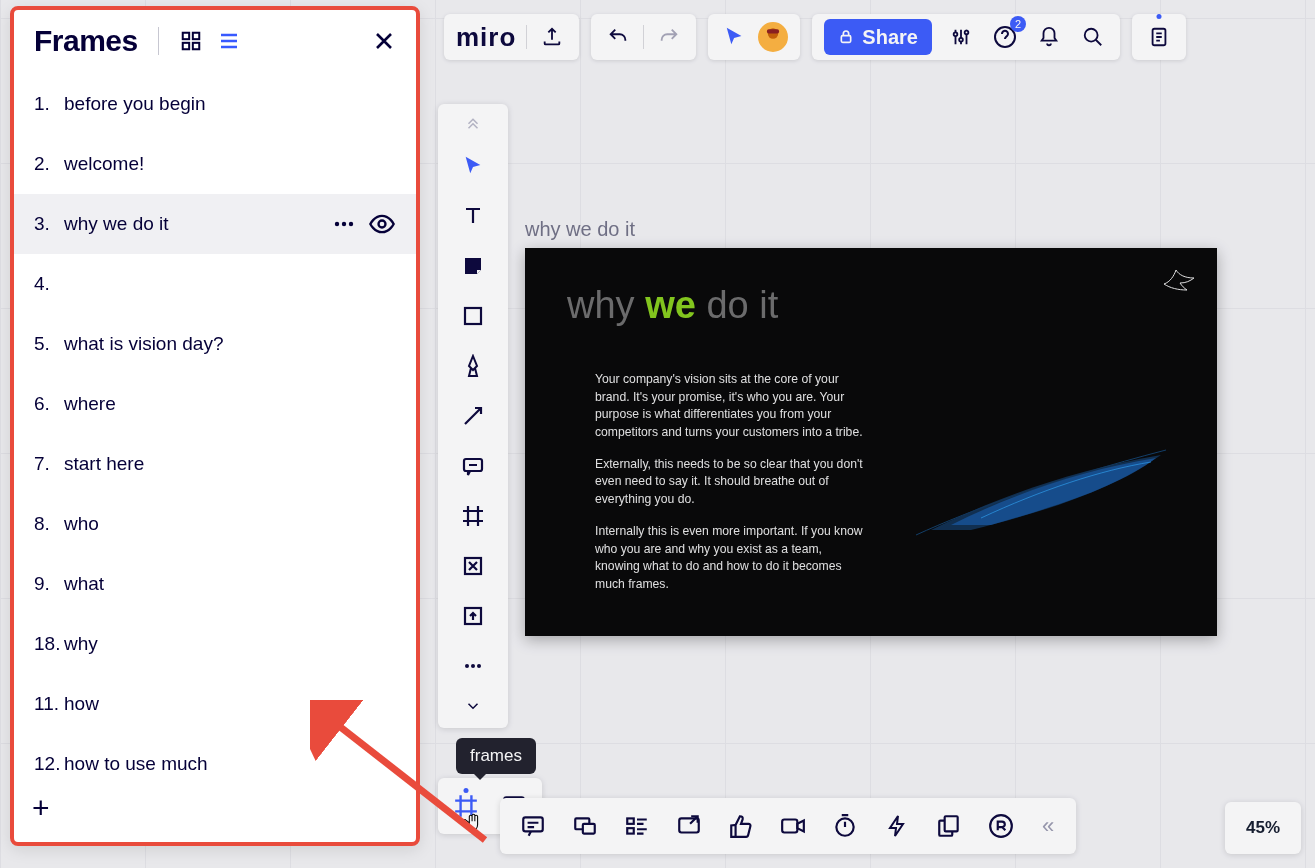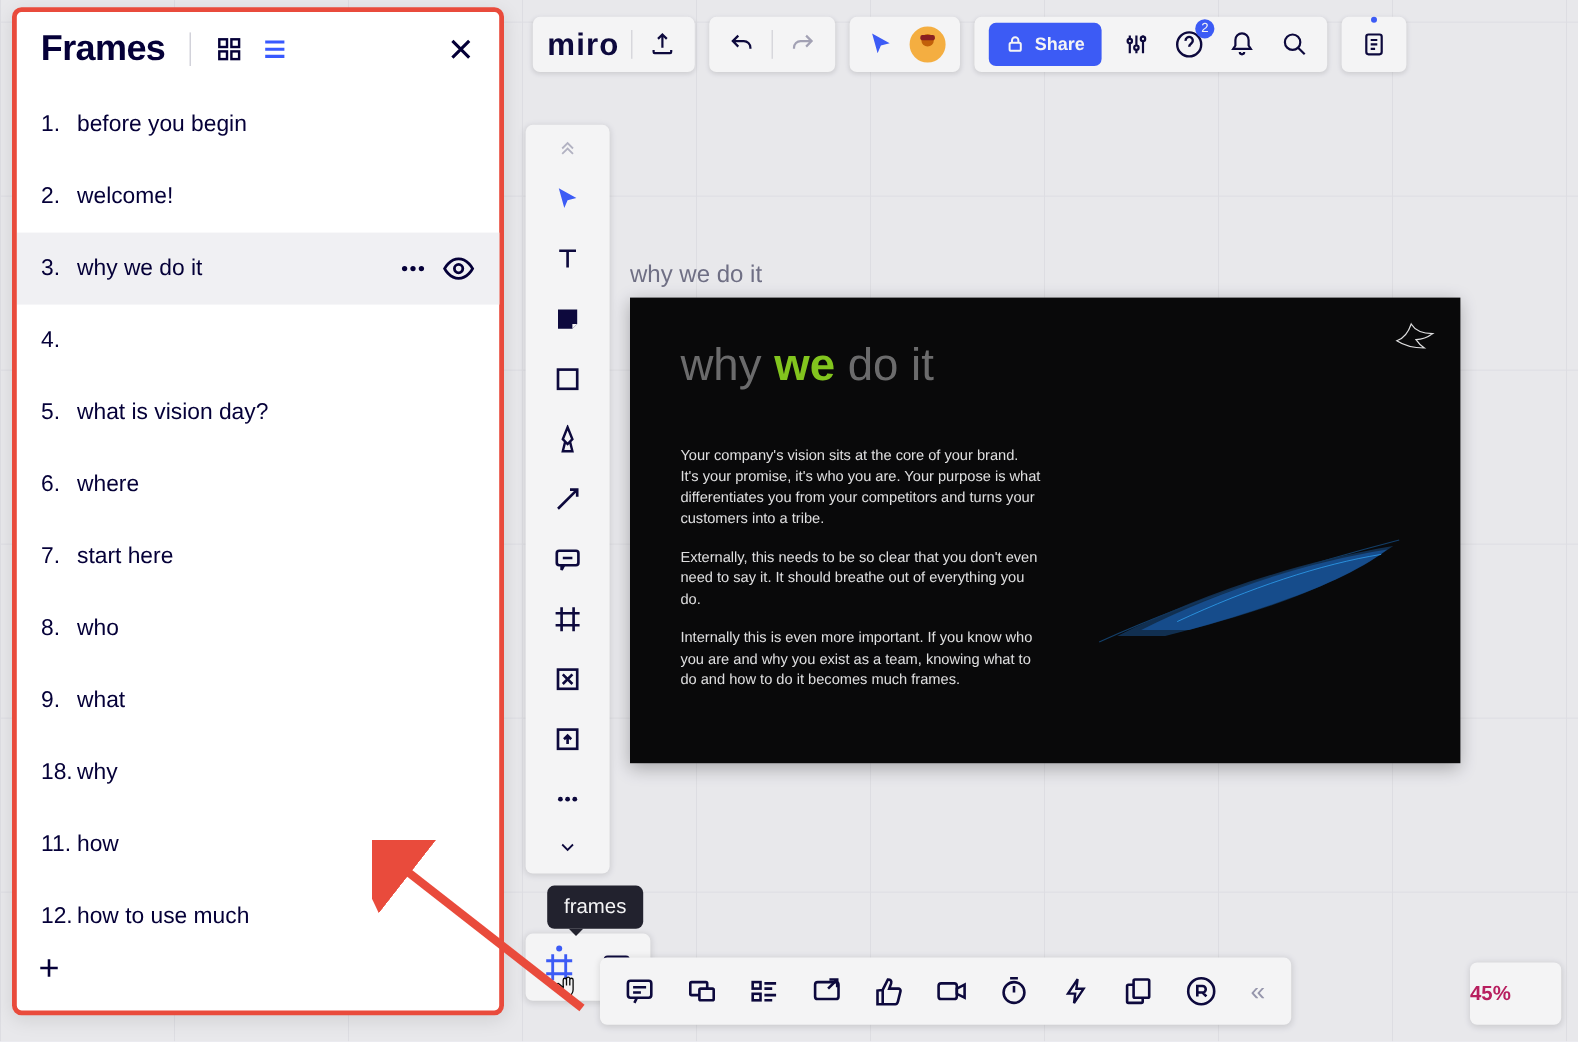--- a/index.html
+++ b/index.html
@@ -78,21 +78,21 @@
     height:46px; padding: 0 12px;
     box-shadow: 0 1px 4px rgba(0,0,0,0.12);
   }
   .tb-logo { font-size:26px; font-weight:900; letter-spacing:1px; color:#050038; }
   .tb-icon-btn { width:30px; height:30px; display:flex; align-items:center; justify-content:center; cursor:pointer; color:#050038; }
   .tb-sep { width:1px; height:24px; background:#d9d9de; }
   .cursor-avatar-group { display:flex; align-items:center; gap:8px; }
   .avatar { width:30px; height:30px; border-radius:50%; background:#ffb43c; border:2px solid #ffb43c; display:flex; align-items:center; justify-content:center; color:#8b3d00; font-size:14px; overflow:hidden; }
   .share-btn {
     background:#3859ff; color:#fff; border:none; border-radius:6px;
-    height:36px; padding:0 14px; font-size:15px; font-weight:600;
+    height:36px; padding:0 14px; font-size:20px; font-weight:600;
     display:flex; align-items:center; gap:8px; cursor:pointer;
   }
   .badge { position:absolute; top:-6px; right:-6px; background:#3859ff; color:#fff; border-radius:50%; font-size:11px; width:16px; height:16px; display:flex; align-items:center; justify-content:center; }
 
   
   .tool-vert {
     position:absolute; left:438px; top:104px;
     width:70px; background:#fff; border-radius:6px;
     box-shadow:0 1px 6px rgba(0,0,0,0.14);
     display:flex; flex-direction:column; align-items:center;
@@ -130,41 +130,41 @@
     box-shadow:0 1px 6px rgba(0,0,0,0.14);
     display:flex; align-items:center; gap:18px;
     padding: 8px 16px; height:56px;
   }
   .bottom-btn { width:34px; height:34px; display:flex; align-items:center; justify-content:center; cursor:pointer; color:#050038; }
   .bottom-collapse { color:#9a9ab0; font-size:22px; padding:0 6px; cursor:pointer;}
 
   .zoom-box {
     position:absolute; right:14px; bottom:14px;
     background:#fff; border-radius:6px; box-shadow:0 1px 6px rgba(0,0,0,0.14);
-    height:52px; width:76px; display:flex; align-items:center; 
-    font-size:17px; font-weight:600; color:#be185d;
+    height:52px; width:76px; display:flex; align-items:center; justify-content:center;
+    font-size:17px; font-weight:600; color:#0f172a;
   }
 
   
   .frame-label-on-canvas {
     position:absolute; left:525px; top:218px;
     color:#6f6f85; font-size:20px;
   }
   .slide {
     position:absolute; left:525px; top:248px;
     width:692px; height:388px; background:#000;
     box-shadow:0 4px 14px rgba(0,0,0,0.3);
     color:#fff;
   }
   .slide-inner { padding:36px 42px; }
   .slide-title { font-size:38px; font-weight:300; color:#6b6b6b; }
   .slide-title .bold { font-weight:800; color:#84cc16; }
   .slide-title .mid { color:#6b6b6b; font-weight:300; }
   .slide-body { margin-top:44px; font-size:12.2px; line-height:1.45; max-width:300px; color:#e8e8e8; }
-  .slide-body p { margin-bottom:14px; }
+  .slide-body p { margin-bottom:14px;margin-left:28px; }
   .slide-corner-icon { position:absolute; right:18px; top:14px; color:#e8e8e8; }
   .feather {
     position:absolute; right:46px; bottom:86px;
     width:260px; height:110px;
   }
 
   
   .dim { position:absolute; inset:0; background:rgba(120,120,130,0.08); pointer-events:none; z-index:2; }
 
   svg { display:block; }

